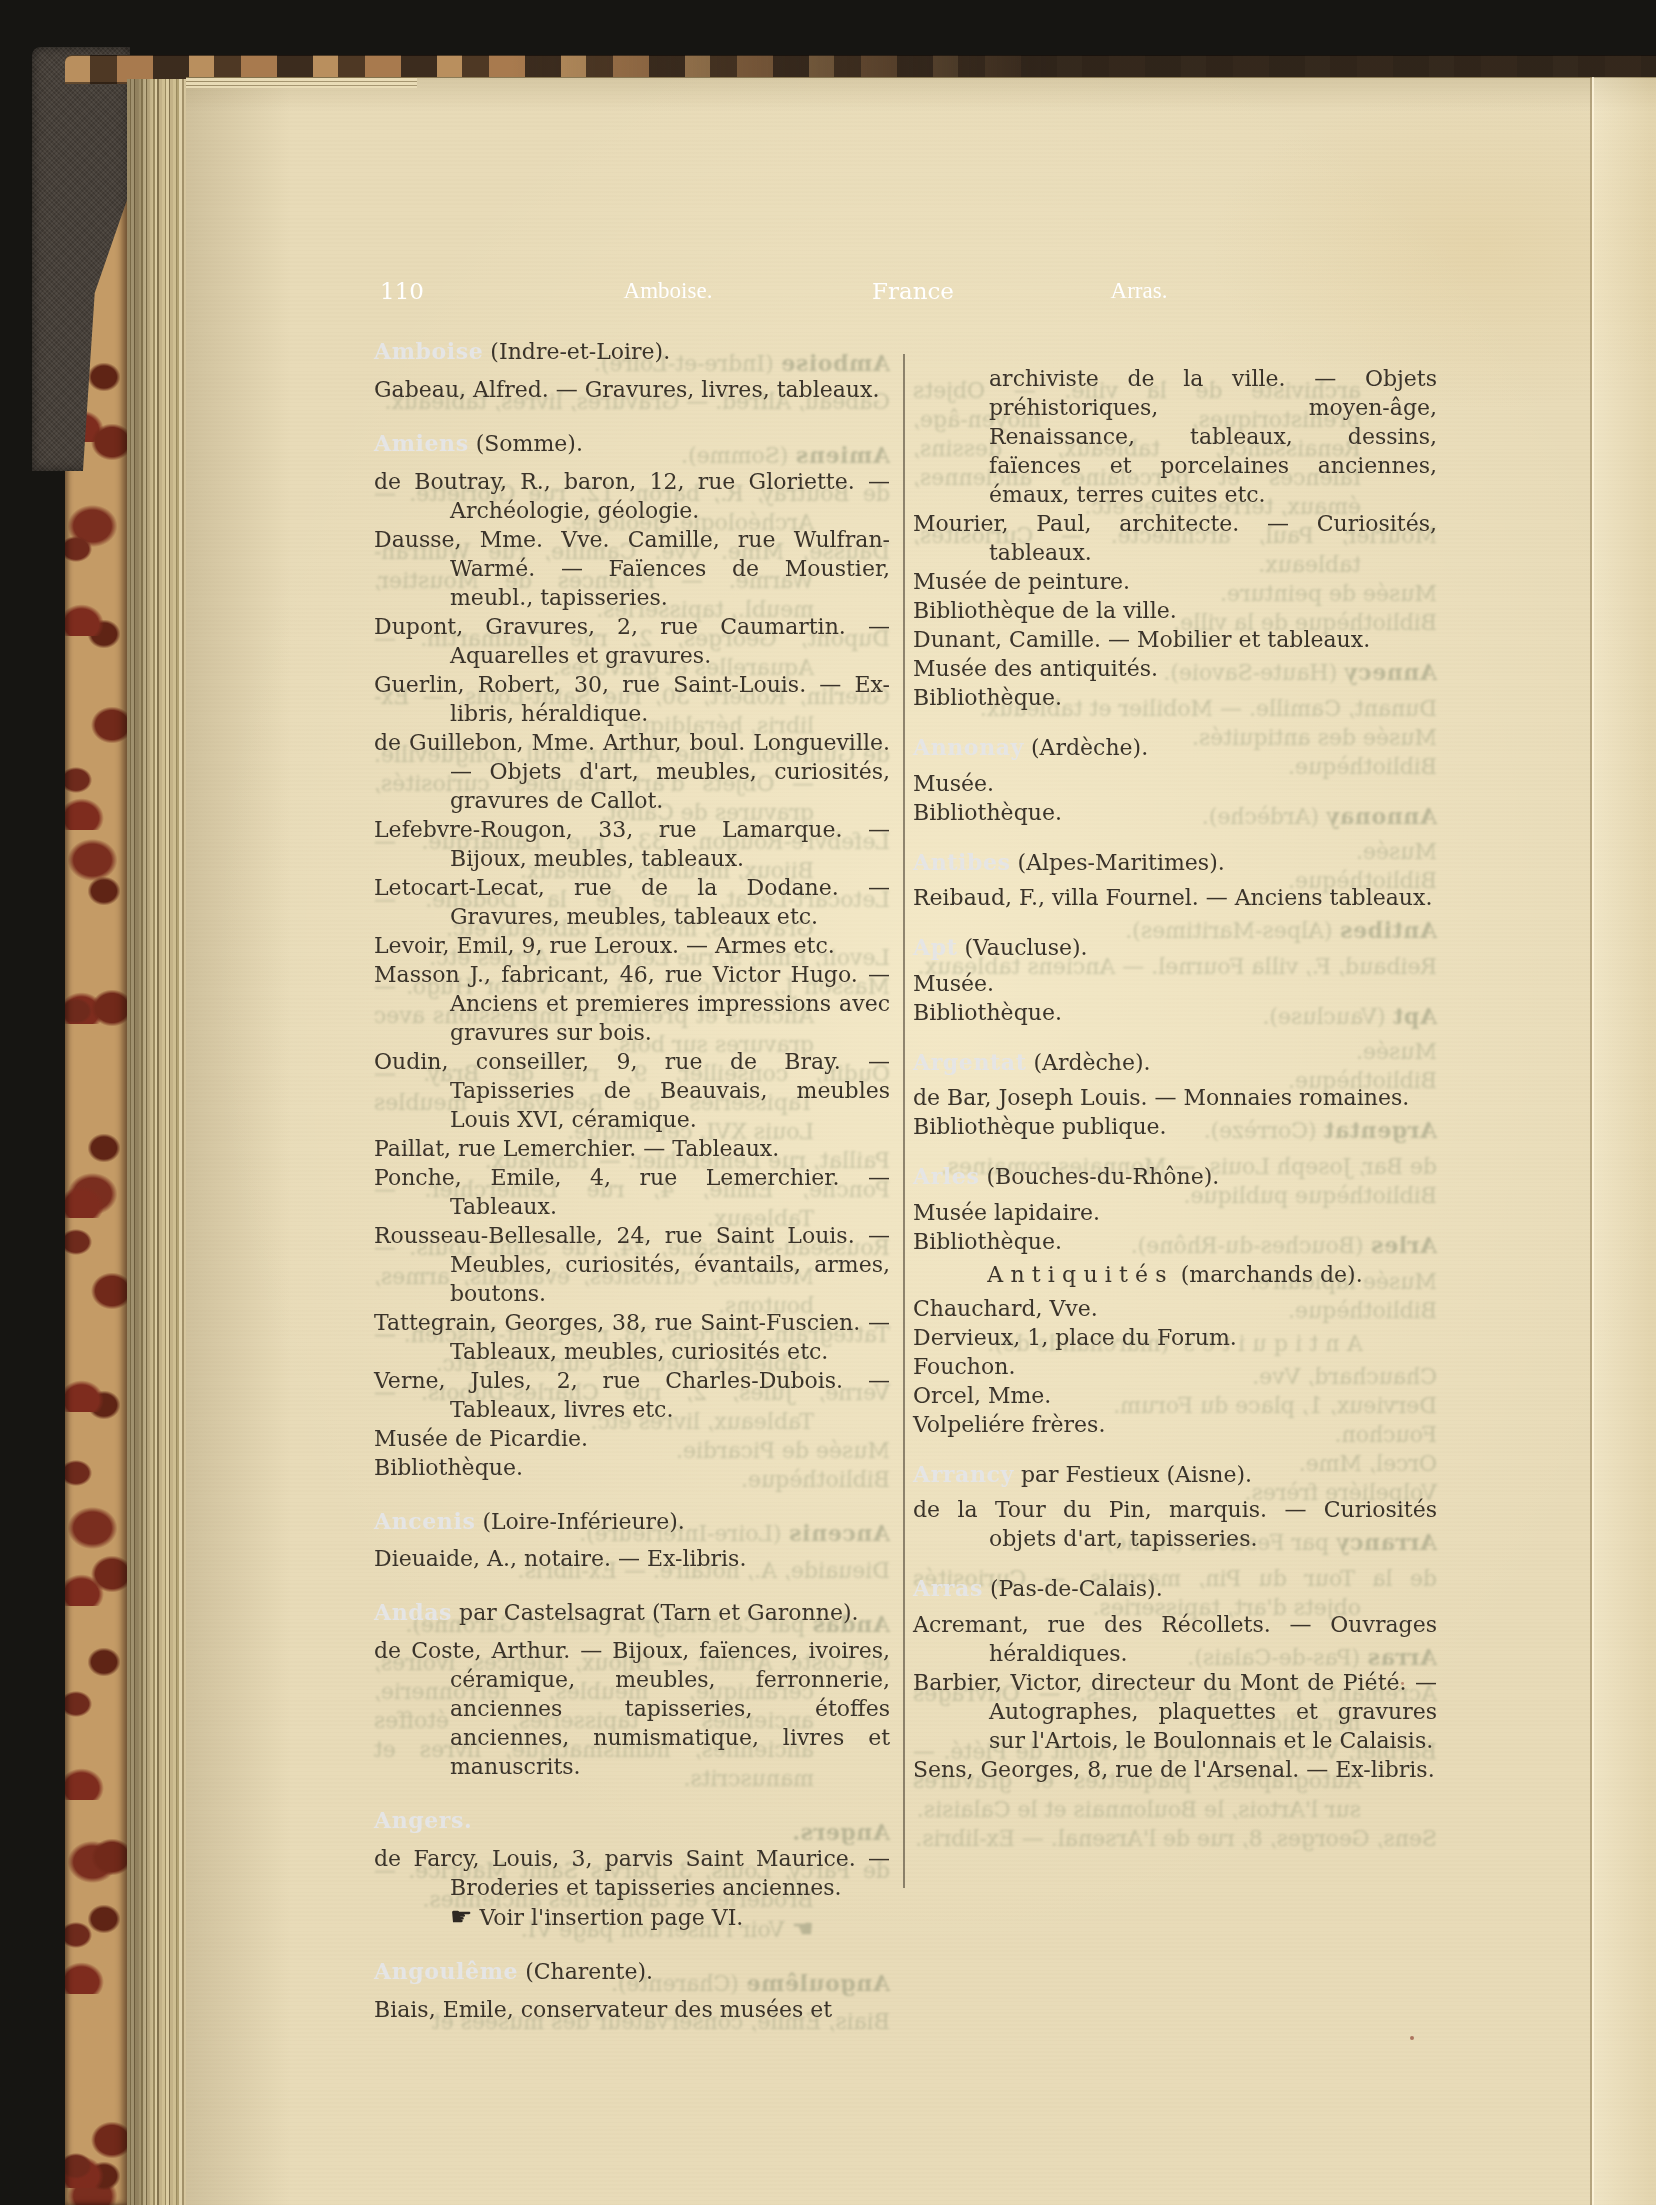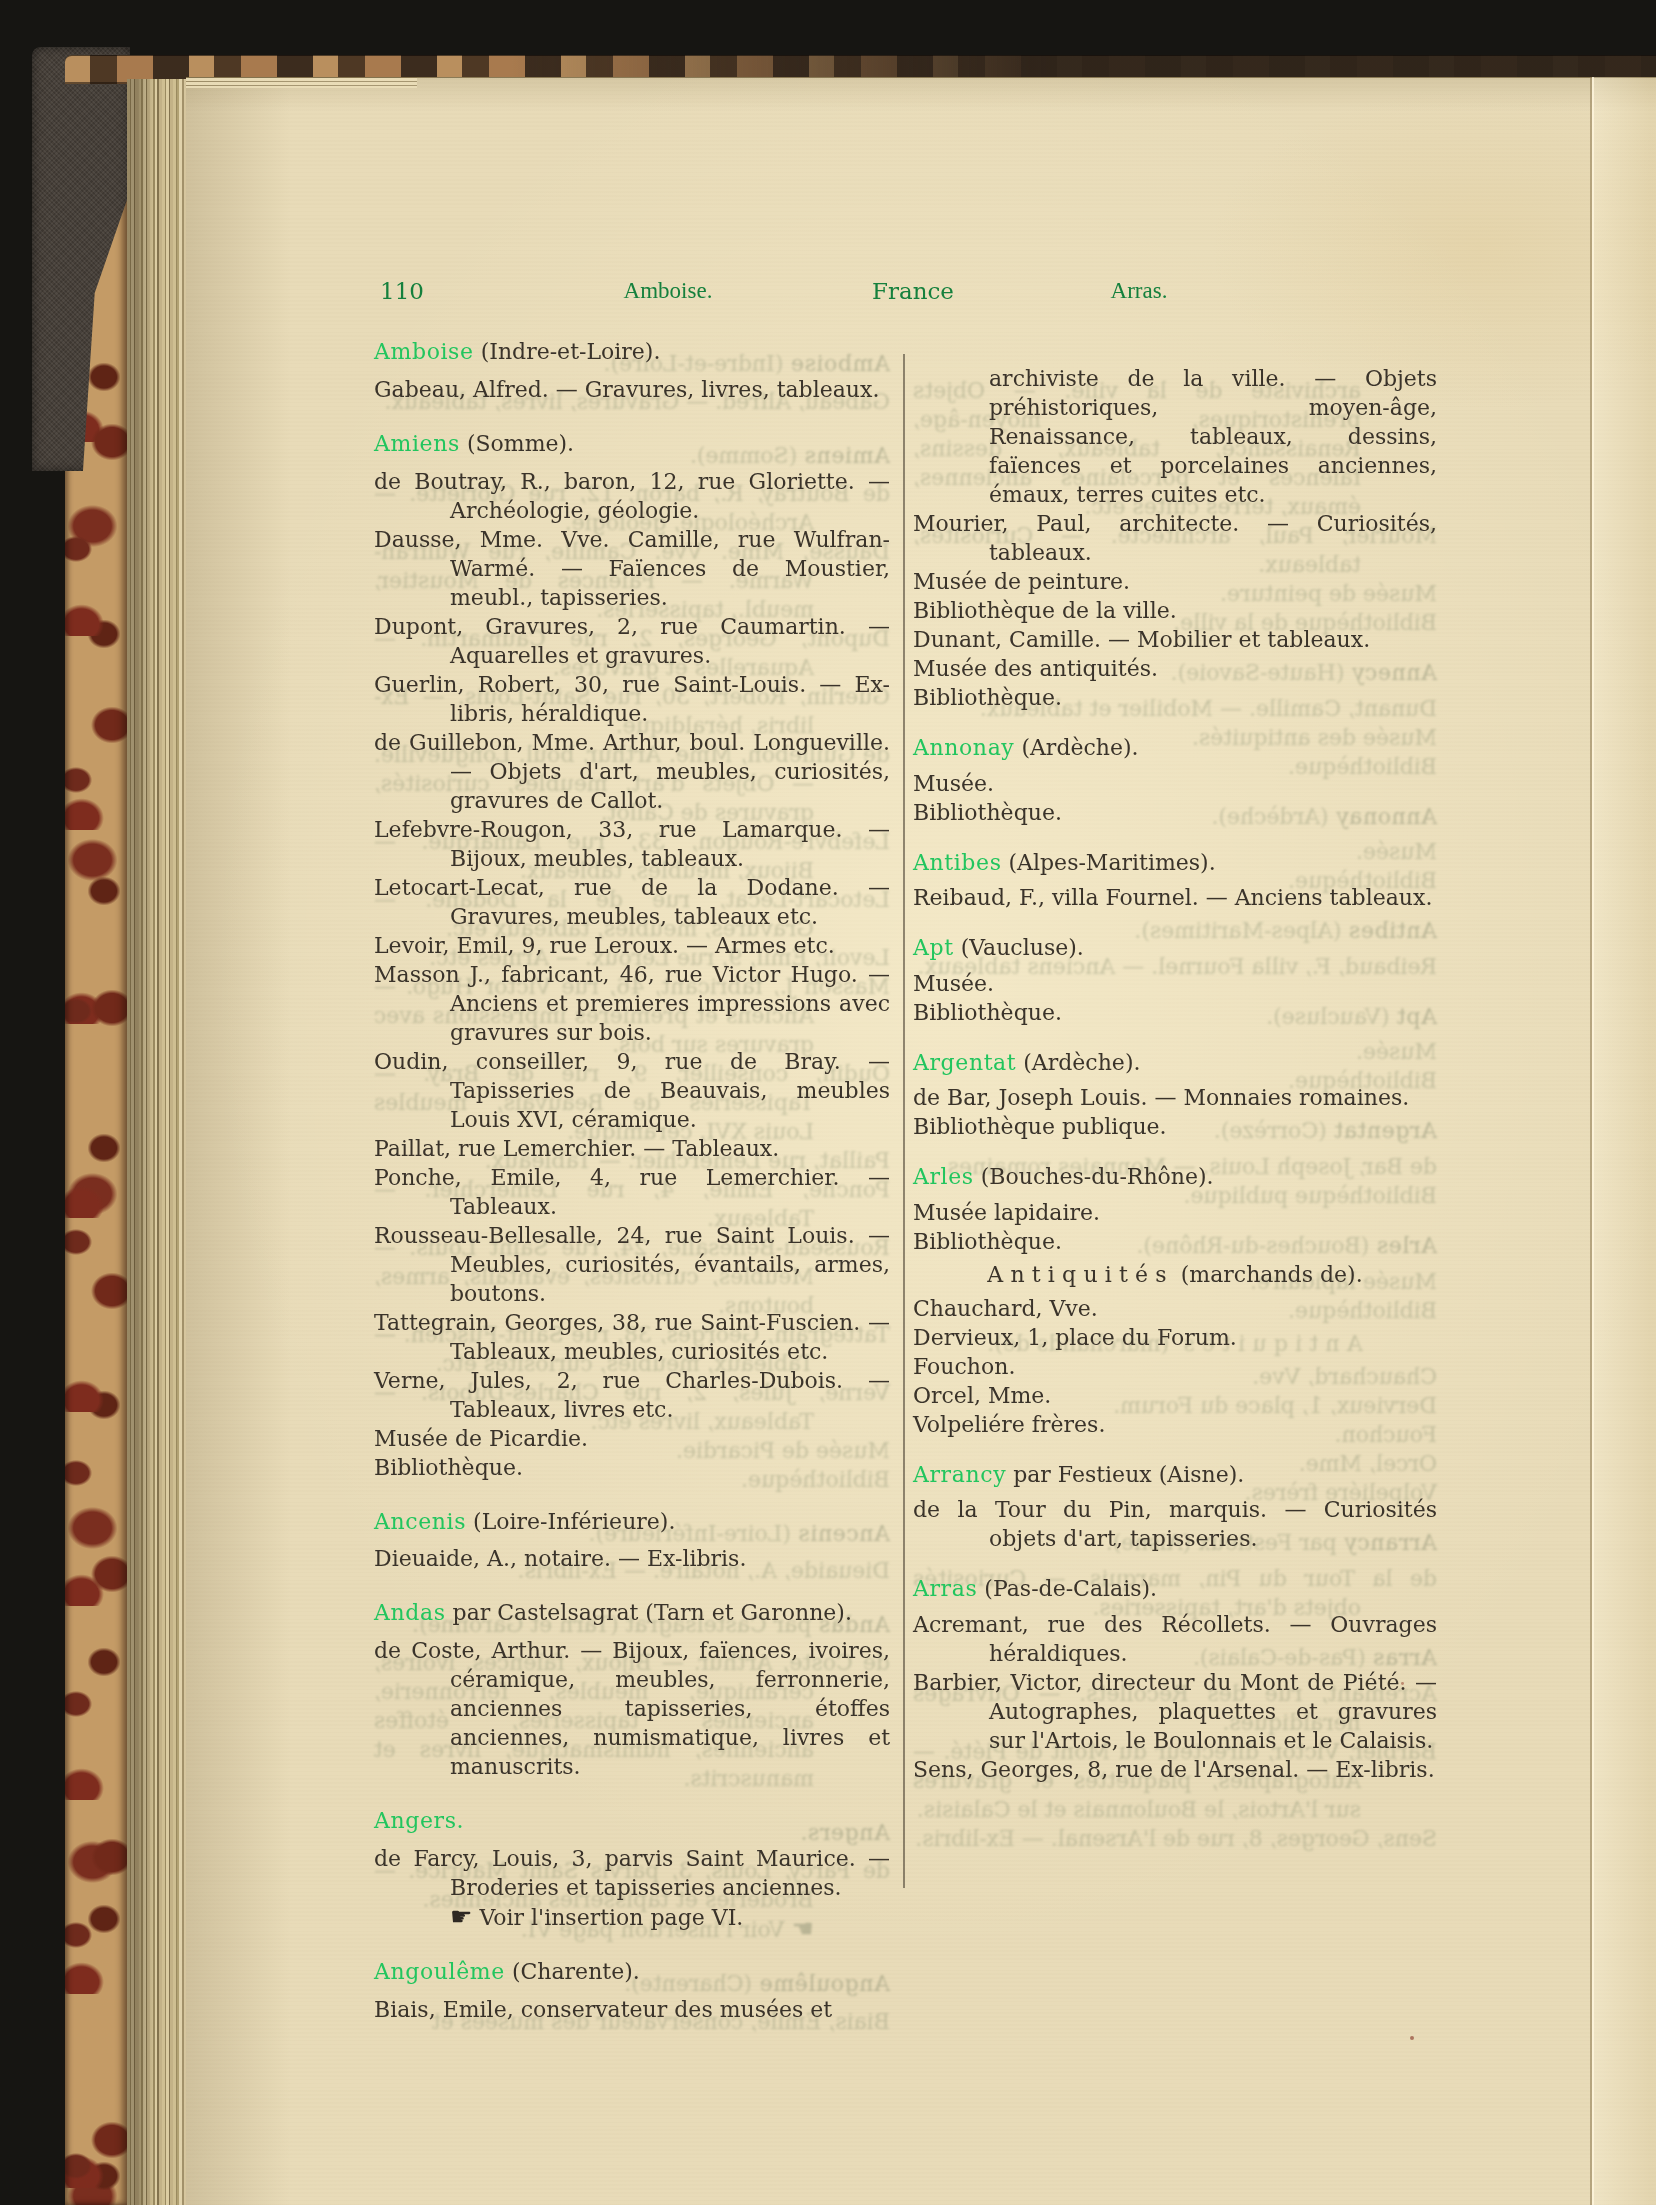--- a/index.html
+++ b/index.html
@@ -57,31 +57,31 @@
     background:repeating-linear-gradient(180deg, rgba(125,108,70,.55) 0 1.1px, rgba(235,222,185,.9) 1.1px 3.9px);}
   .crease{position:absolute;left:1590px;top:77px;width:3.9px;height:2128px;
     background:linear-gradient(90deg, rgba(140,120,80,.55) 0 1.7px, rgba(255,246,222,.85) 1.7px 3.9px);}
   .page-right-light{position:absolute;left:1594px;top:77px;width:62px;height:2128px;
     background:linear-gradient(90deg, rgba(255,248,224,.30), rgba(214,196,150,.25) 90%);}
 
   
   .page-text{font-size:22px;line-height:29px;color:#3a332a;text-align:justify;
     font-family:"DejaVu Serif","Liberation Serif",serif;}
   .page-text p{margin:0;}
-  .running-header{position:absolute;top:278px;font-size:23px;color:#15803d;}
+  .running-header{position:absolute;top:278px;font-size:23px;color:#ffffff;}
   .hdr-center{width:198px;text-align:center;}
   .col-rule{position:absolute;left:903px;top:354px;width:1.7px;height:1534px;
     background:rgba(62,52,40,.55);}
   .col{position:absolute;}
   .col-left{left:374px;top:337px;width:516px;}
   .col-right{left:913px;top:364px;width:524px;}
   .section-heading{margin-top:25px !important;margin-bottom:8.8px !important;text-align:left;}
   .section-heading:first-child{margin-top:0 !important;}
   .col-right .section-heading{margin-top:21px !important;margin-bottom:6.6px !important;}
-  .city{font-weight:normal;letter-spacing:0.6px;color:#22c55e;}
+  .city{font-weight:bold;letter-spacing:0.6px;color:#e5e5e5;}
   .entry{padding-left:76px;text-indent:-76px;}
   .continuation{padding-left:76px;text-indent:0;}
   .note{padding-left:76px;text-indent:0;}
   .manicule{font-family:"DejaVu Sans","Liberation Sans",sans-serif;font-size:25px;
     color:#2e2822;letter-spacing:0;}
   .subheading{text-align:center;padding-left:0;text-indent:0;margin:4.4px 0 !important;}
   .subheading .lead{letter-spacing:7.2px;text-align:center;}
 
   
   .ghost{color:rgba(128,136,106,.33) !important;filter:blur(1.2px);

